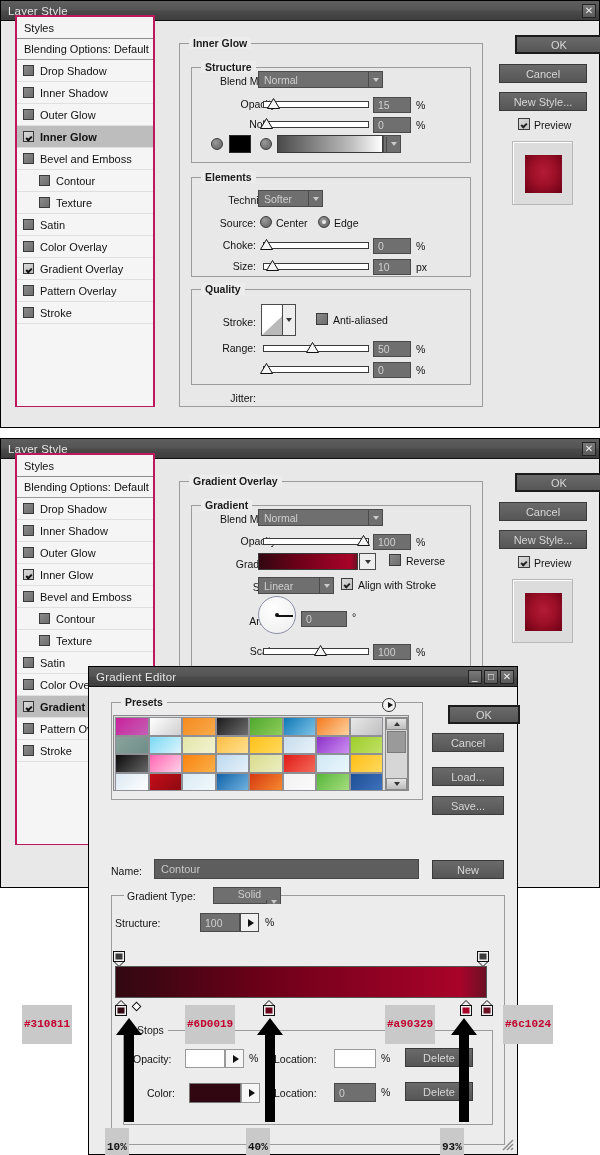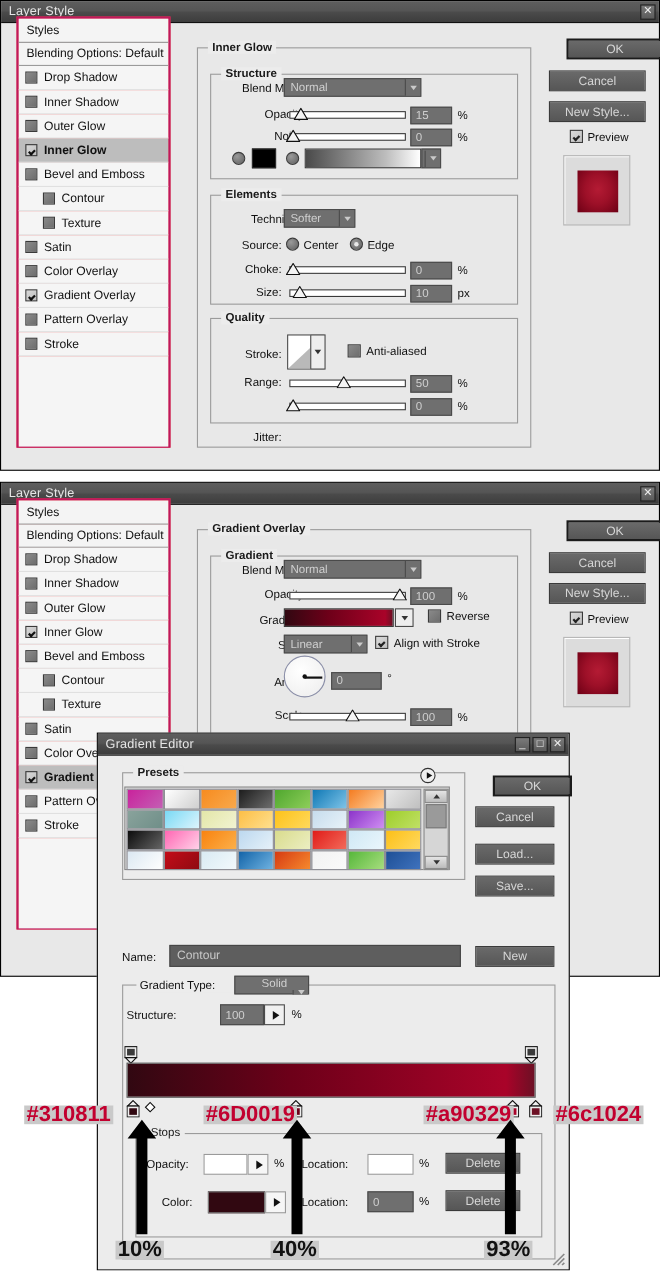--- a/index.html
+++ b/index.html
@@ -165,22 +165,22 @@
   .pscroll .sbtn i { width:0;height:0;border-left:3px solid transparent;border-right:3px solid transparent; }
   .pscroll .thumbbar { position:absolute; left:1px; width:calc(100% - 2px); background:#9a9a9a; border:1px solid #7a7a7a;}
 
   
   .gebar { position:absolute; border:1px solid #555; }
   .stop-top, .stop-bot { position:absolute; width:11px; height:14px; }
   .midpoint { position:absolute; width:7px;height:7px;background:#fff;border:1px solid #111;transform:rotate(45deg); }
 
   
   .anno {
-    position:absolute; font-family:Liberation Sans, sans-serif; font-weight:bold;
-    font-size:20px; color:#c2002f; background:#c9c9c9; padding:0 2px; line-height:17px;
+    position:absolute; font-family:Liberation Mono, monospace; font-weight:bold;
+    font-size:11px; color:#c2002f; background:#c9c9c9; padding:11px 2px; line-height:17px;
     white-space:nowrap;
   }
   .anno.dark { color:#111; }
 
   .resize-grip { position:absolute; width:14px;height:14px; }
 </style>
 </head>
 <body>
 
 <div id="root">

